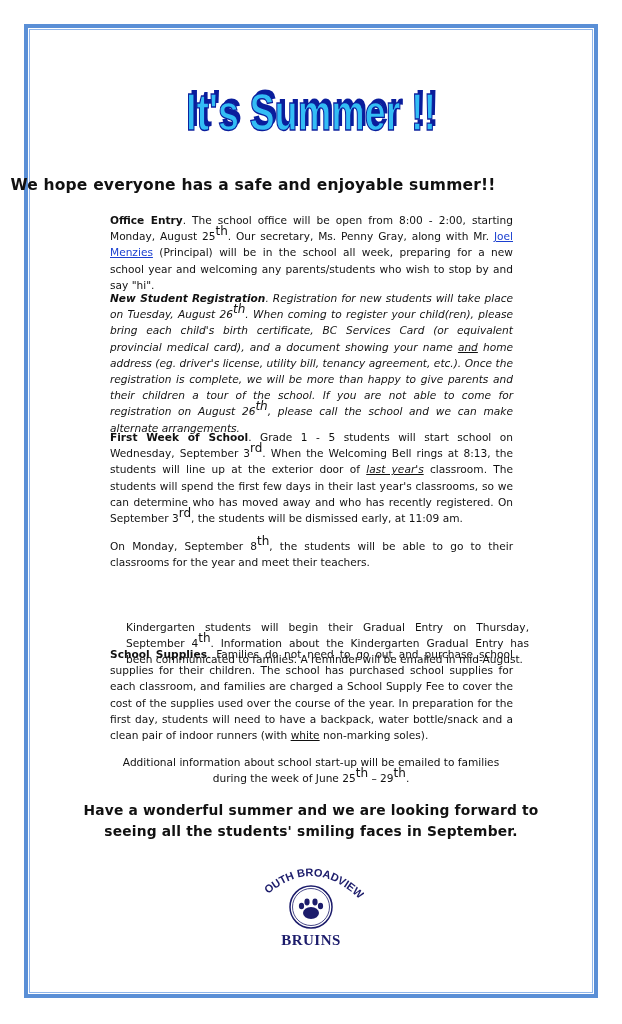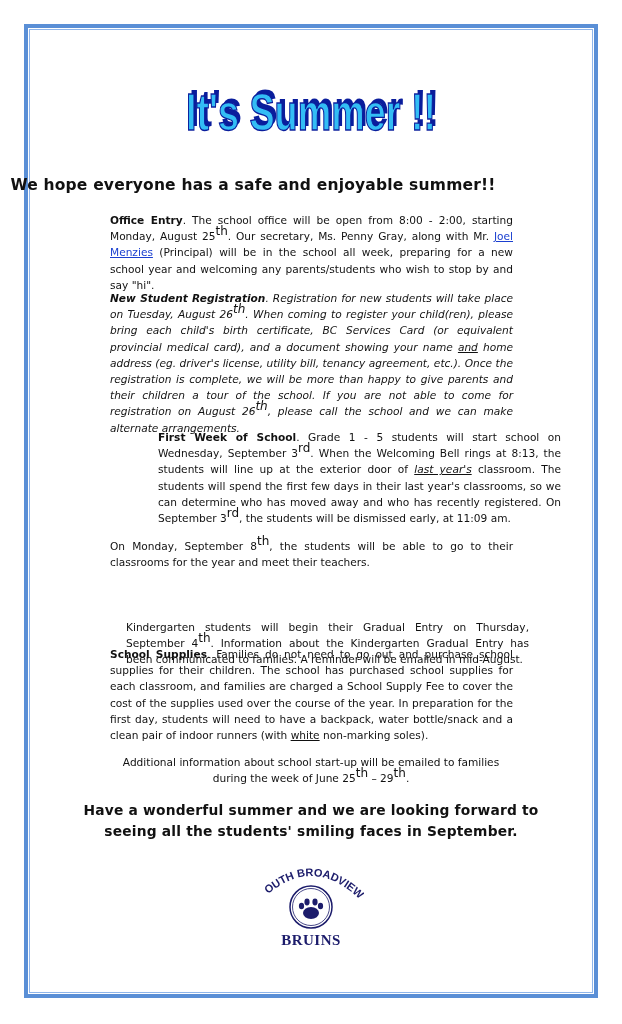--- a/index.html
+++ b/index.html
@@ -40,21 +40,21 @@
 <div class="headline">We hope everyone has a safe and enjoyable summer!!</div>
 
 <div class="body" style="top:212px;">
   <p><b>Office Entry</b><span>.  The school office will be open from 8:00 - 2:00, starting Monday, August 25</span><sup>th</sup><span>.  Our secretary, Ms. Penny Gray, along with Mr. </span><a class="link">Joel Menzies</a><span> (Principal) will be in the school all week, preparing for a new school year and welcoming any parents/students who wish to stop by and say "hi".</span></p>
 </div>
 
 <div class="body" style="top:290px;font-style:italic;">
   <p><b>New Student Registration</b><span>.  Registration for new students will take place on Tuesday, August 26</span><sup>th</sup><span>.  When coming to register your child(ren), please bring each child's birth certificate, BC Services Card (or equivalent provincial medical card), and a document showing your name </span><span class="u">and</span><span> home address (eg. driver's license, utility bill, tenancy agreement, etc.).  Once the registration is complete, we will be more than happy to give parents and their children a tour of the school.  If you are not able to come for registration on August 26</span><sup>th</sup><span>, please call the school and we can make alternate arrangements.</span></p>
 </div>
 
-<div class="body" style="top:429px;margin-left:48px;">
+<div class="body" style="top:429px;">
   <p><b>First Week of School</b><span>.  Grade 1 - 5 students will start school on Wednesday, September 3</span><sup>rd</sup><span>.  When the Welcoming Bell rings at 8:13, the students will line up at the exterior door of </span><span class="iu">last year's</span><span> classroom.  The students will spend the first few days in their last year's classrooms, so we can determine who has moved away and who has recently registered. On September 3</span><sup>rd</sup><span>, the students will be dismissed early, at 11:09 am.</span></p>
 </div>
 
 <div class="body" style="top:538px;">
   <p><span>On Monday, September 8</span><sup>th</sup><span>, the students will be able to go to their classrooms for the year and meet their teachers.</span></p>
 </div>
 
 <div class="body" style="top:619px;margin-left:16px;">
   <p><span>Kindergarten students will begin their Gradual Entry on Thursday, September 4</span><sup>th</sup><span>.  Information about the Kindergarten Gradual Entry has been communicated to families.  A reminder will be emailed in mid-August.</span></p>
 </div>

